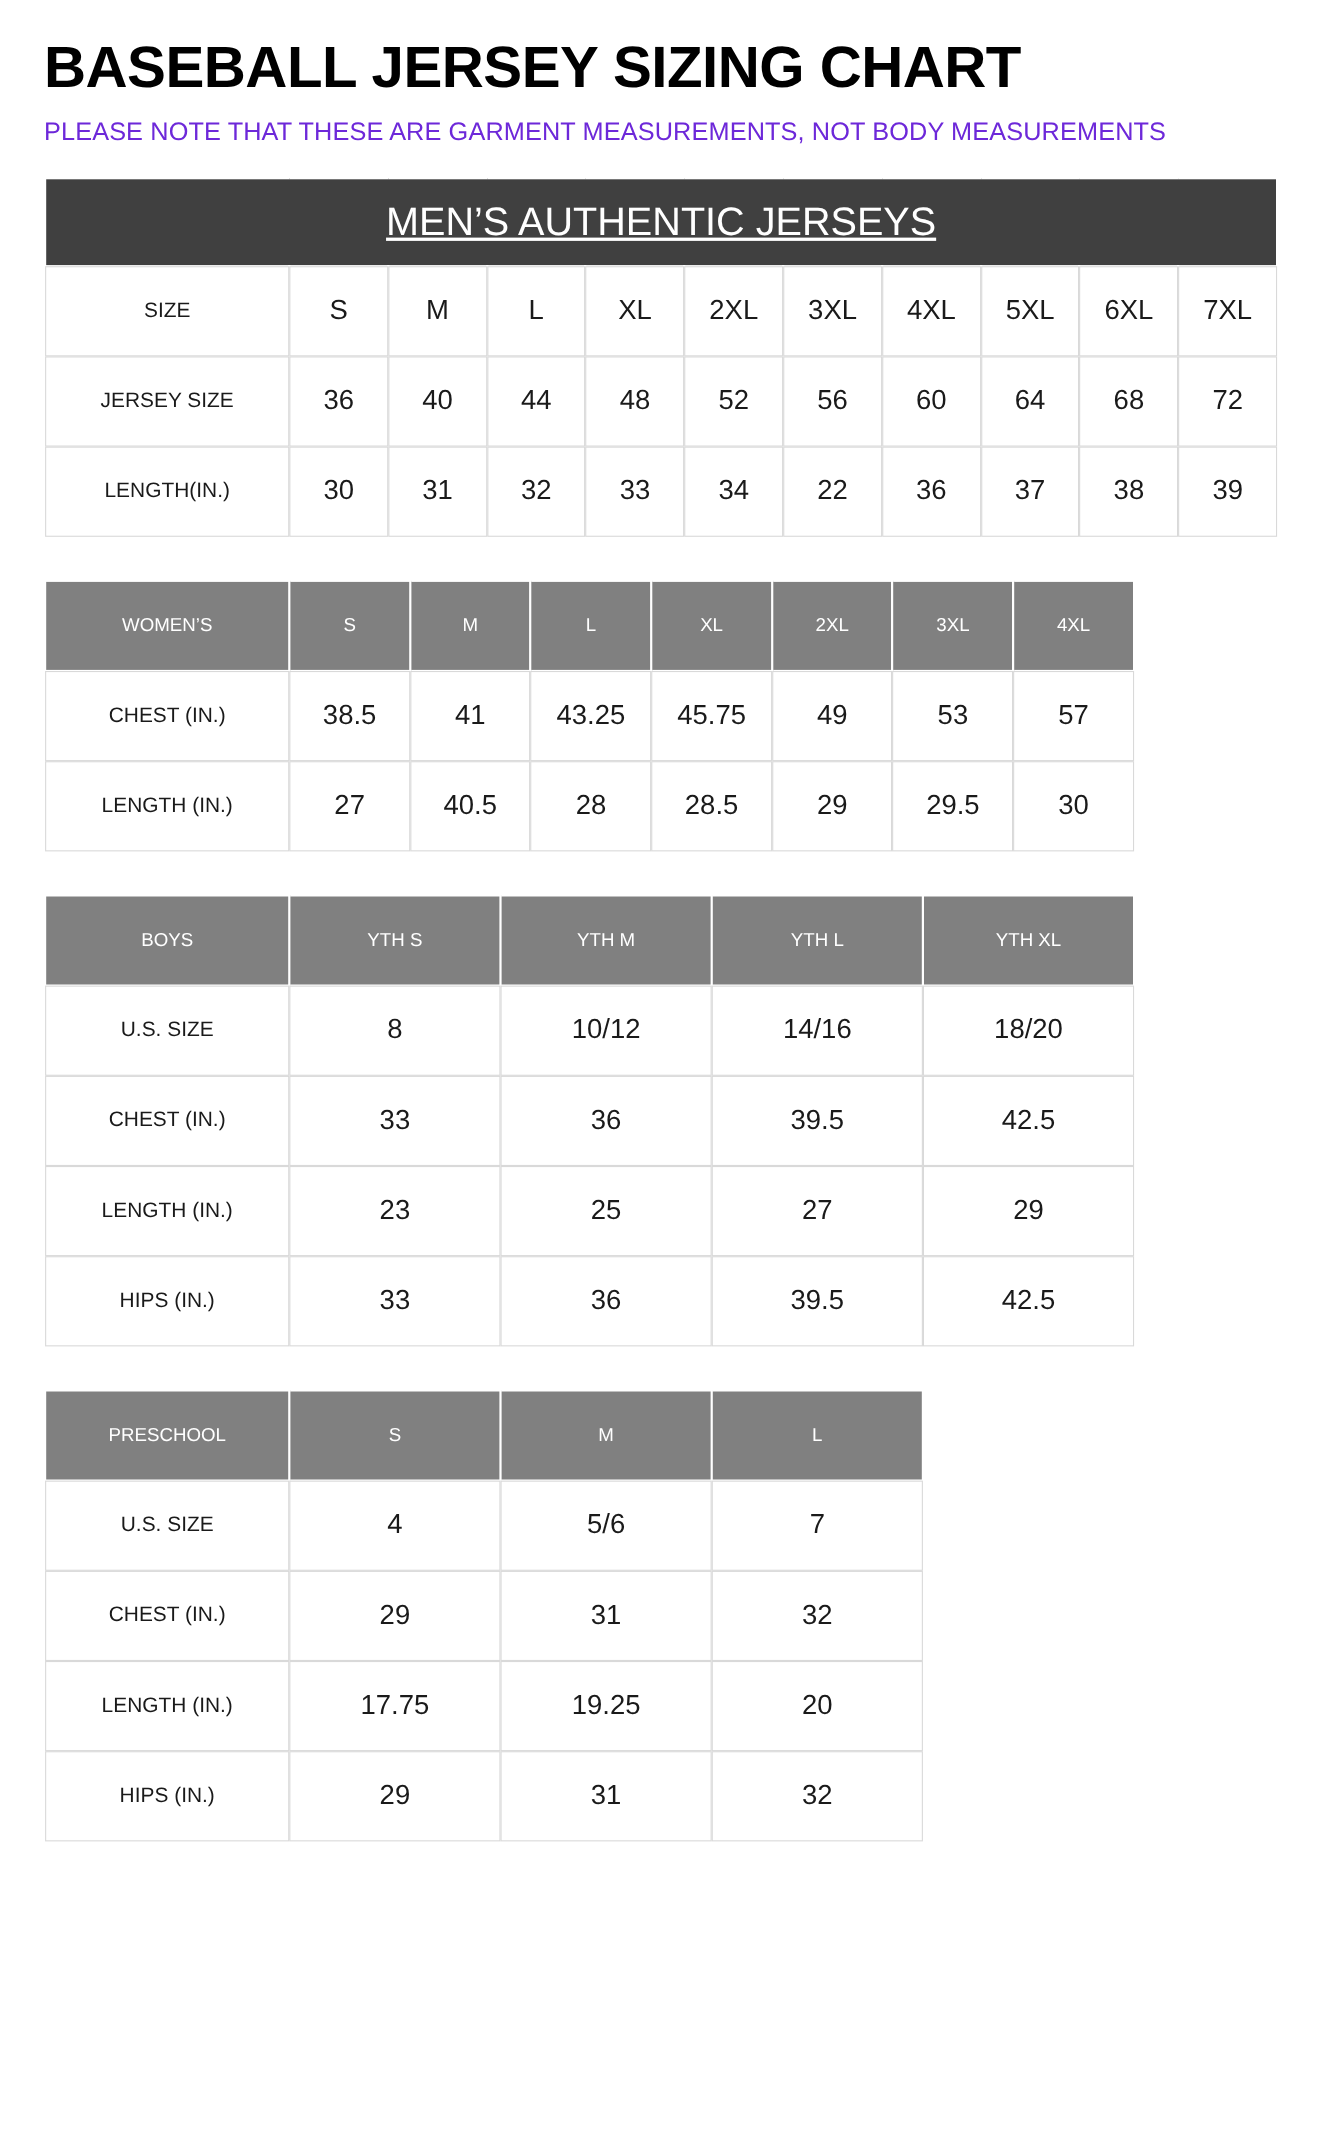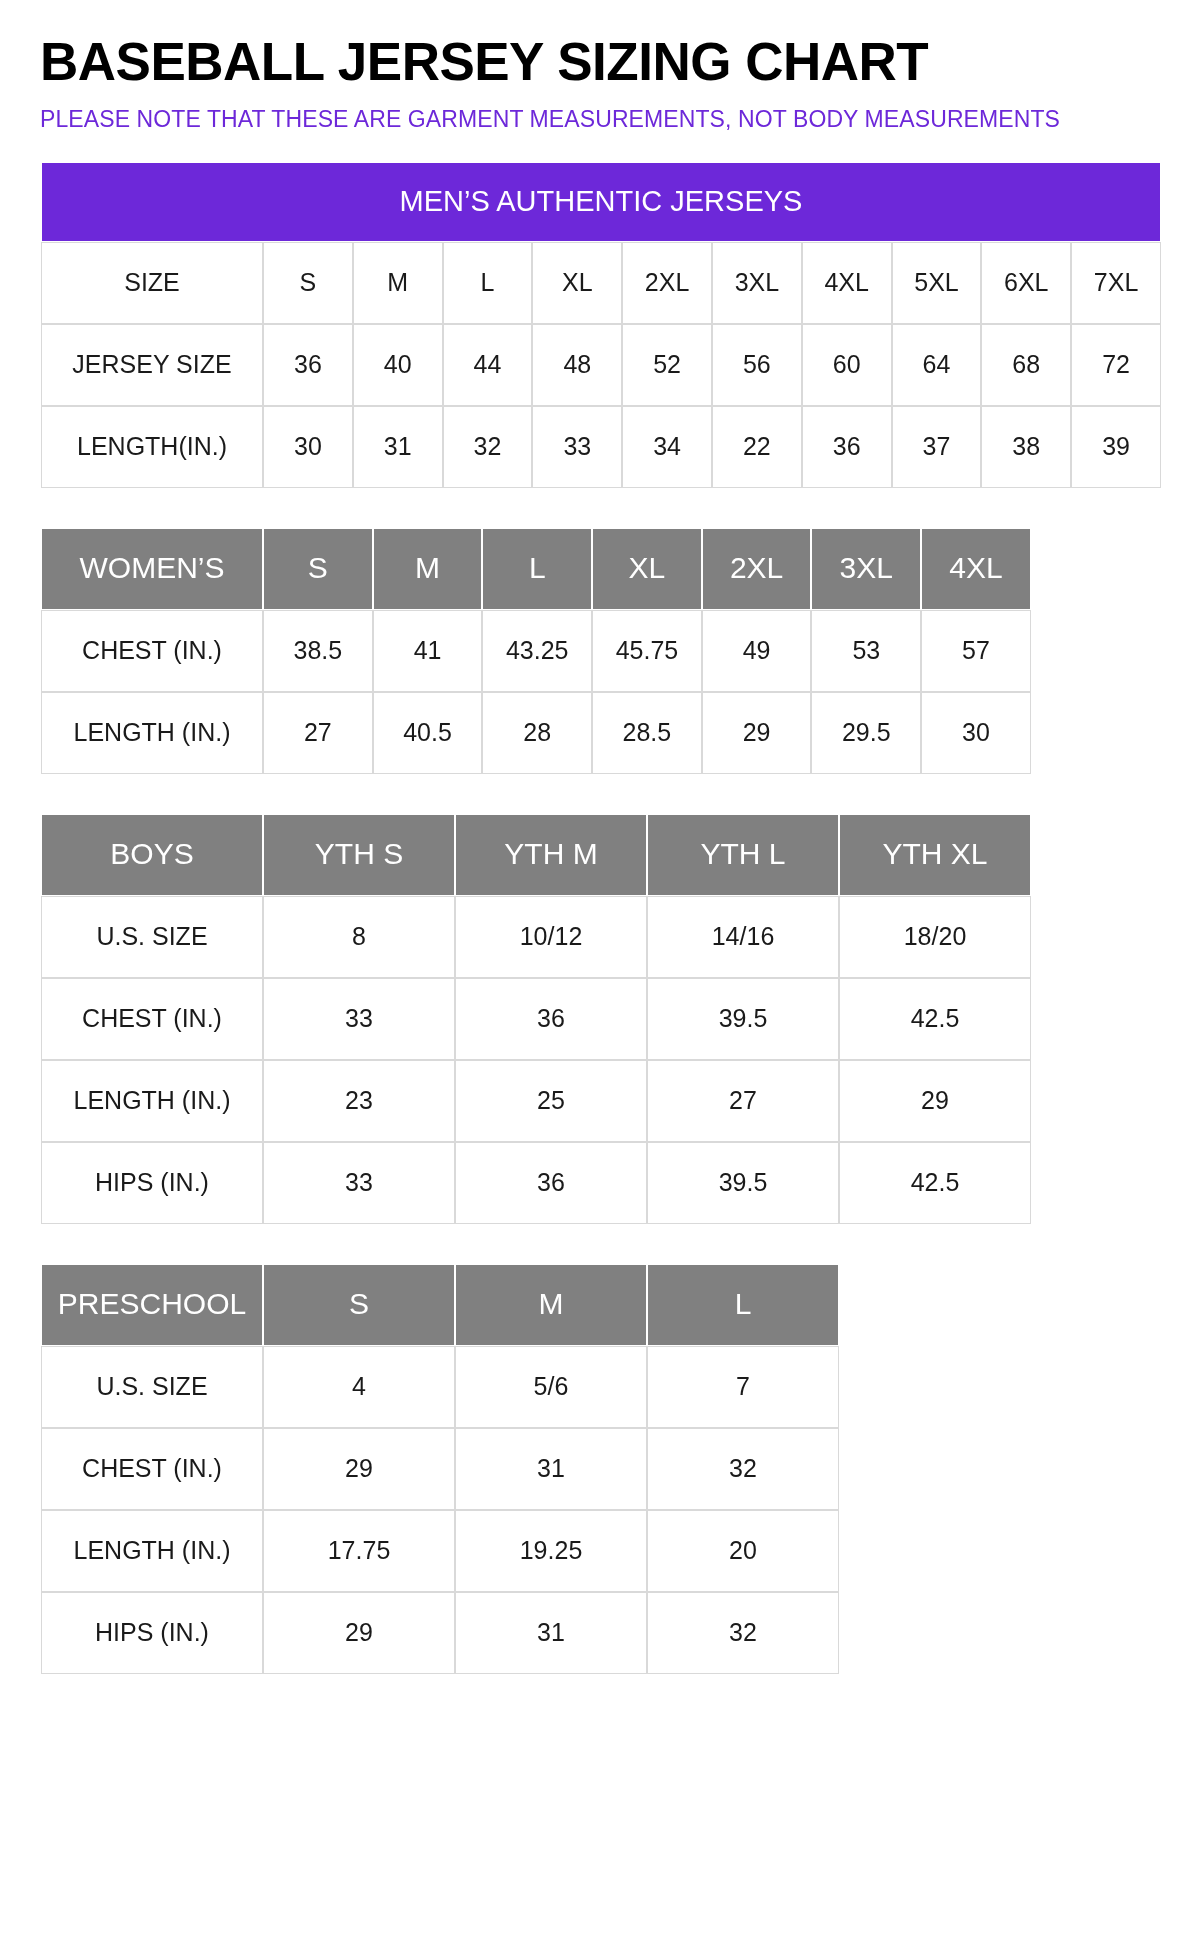--- a/index.html
+++ b/index.html
@@ -48,32 +48,33 @@
     font-size: 25px;
     color: #1a1a1a;
     background: #ffffff;
     padding: 0;
     height: 80px;
     line-height: 1.15;
   }
   table.sz td.hdr, table.sz th.hdr {
     background: #808080;
     color: #ffffff;
-    font-size: 30px;
+    font-size: 17px;
   }
   table.sz td.banner {
-    background: #6d28d9;
+    background: #404040;
     color: #ffffff;
-    font-size: 29px;
+    font-size: 36px;
     height: 78px;
+    text-decoration: underline;
   }
   table.sz td.rowlabel {
     background: #ffffff;
     color: #1a1a1a;
-    font-size: 25px;
+    font-size: 19px;
   }
   table.sz tr.datarow td {
     border-top: 2px solid #ffffff;
   }
   
   table.sz {
     border: none;
   }
   table.sz td {
     border: 2px solid #ffffff;

